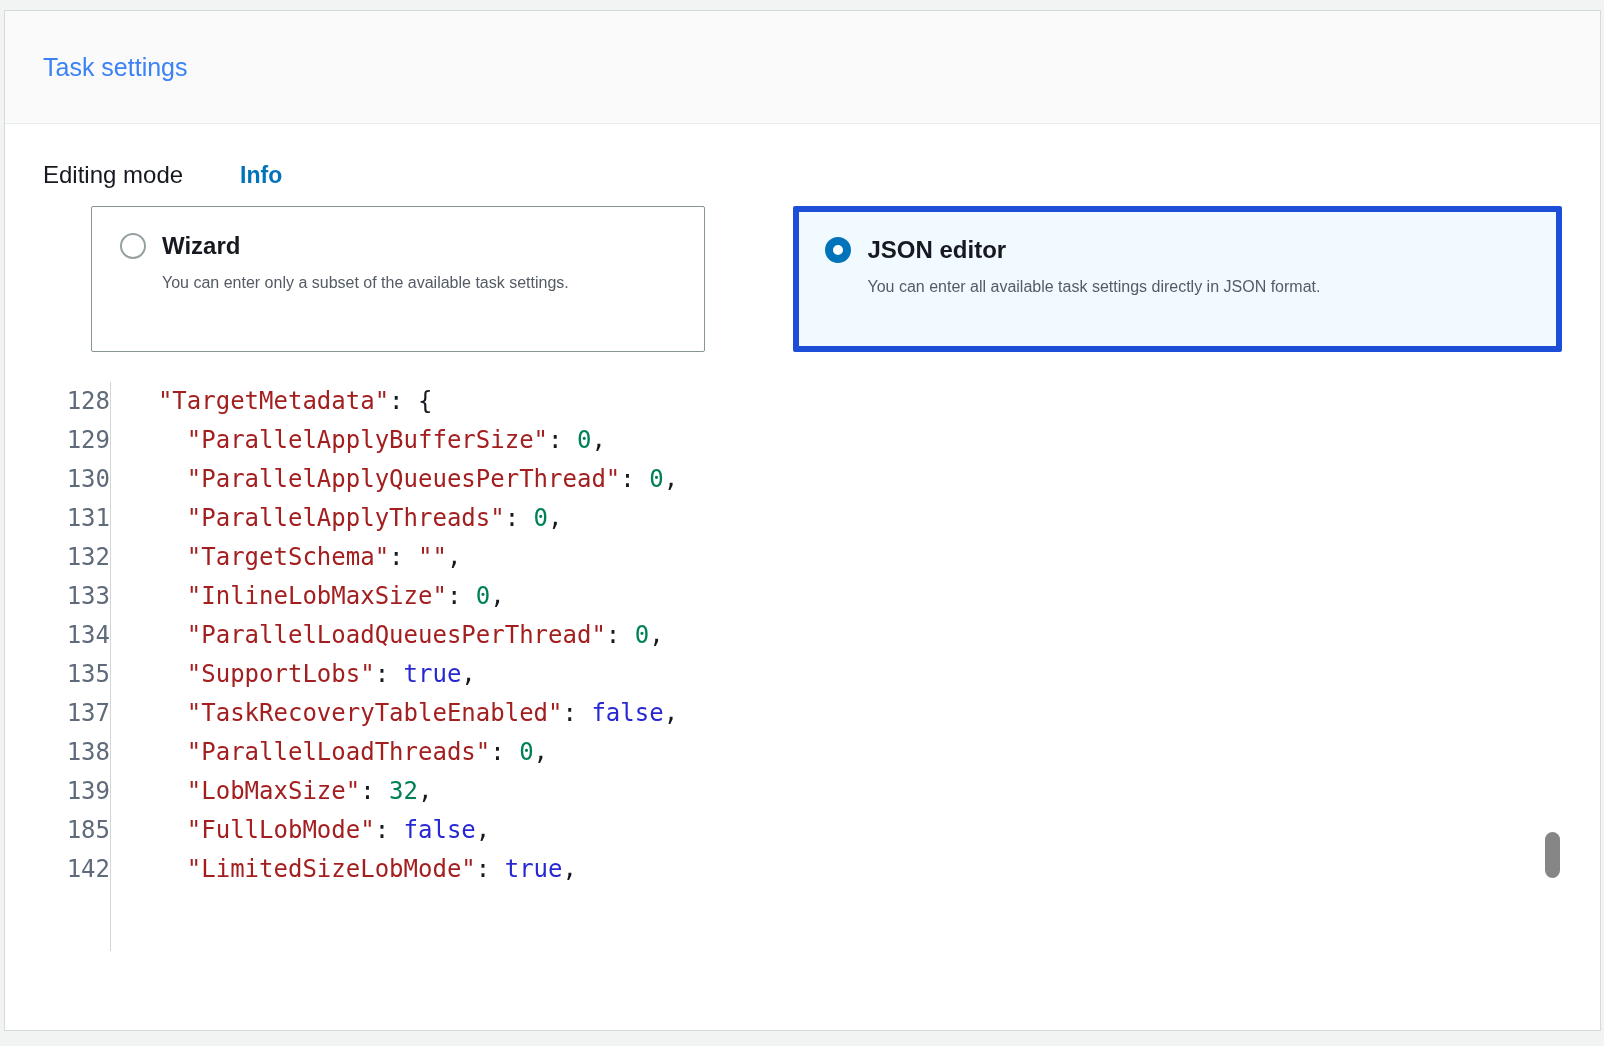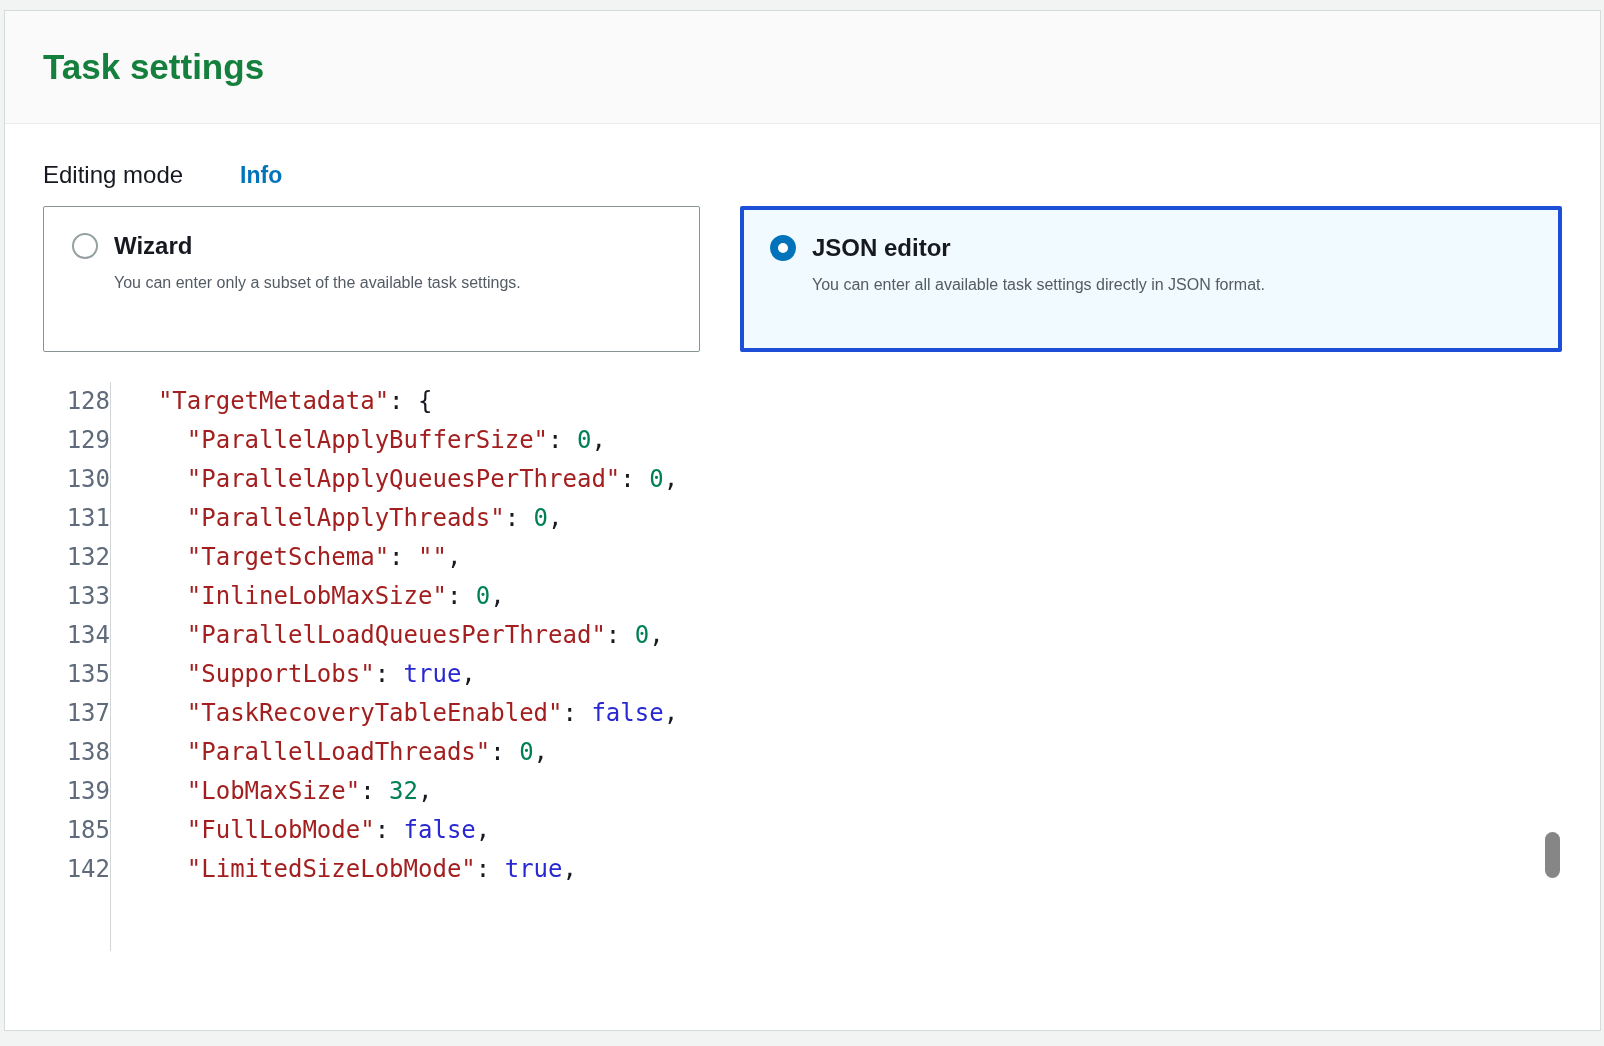--- a/index.html
+++ b/index.html
@@ -20,23 +20,23 @@
   }
   .card-header {
     height:113px;
     background:#fafafa;
     border-bottom:1px solid #eaeded;
     display:flex;
     align-items:center;
     padding:0 38px;
   }
   .card-header h1 {
-    font-size:35px;
-    font-weight:700;
-    color:#15803d;
+    font-size:25px;
+    font-weight:400;
+    color:#3b82f6;
   }
   .card-body { padding:37px 38px 0 38px; }
 
   .editing-row {
     display:flex;
     align-items:flex-end;
     gap:18px;
     margin-bottom:17px;
   }
   .editing-label { font-size:24px; color:#16191f; }
@@ -53,25 +53,26 @@
   .option-card {
     border:1px solid #879596;
     border-radius:2px;
     background:#ffffff;
     min-height:146px;
     padding:23px 28px;
     display:flex;
     align-items:flex-start;
     gap:16px;
     cursor:pointer;
+    margin-left:48px;
   }
   .option-card.wizard   { width:723px; }
   .option-card.selected {
     width:906px;
-    border:4px solid #1d4ed8;
+    border:6px solid #1d4ed8;
     background:#f1faff;
     padding:22px 26px;
   }
   .radio {
     width:26px; height:26px;
     border-radius:50%;
     border:2px solid #95a0a1;
     background:#ffffff;
     flex:none;
     margin-top:3px;

